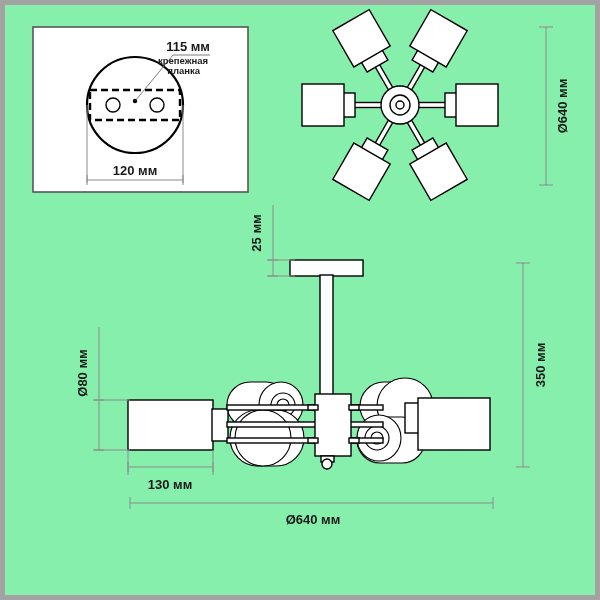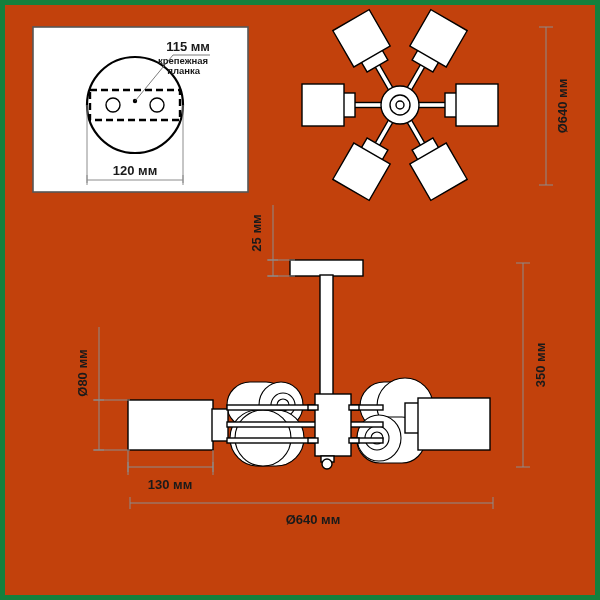--- a/index.html
+++ b/index.html
@@ -5,23 +5,23 @@
 <style>
   html, body {
     margin: 0;
     padding: 0;
     background: #ffffff;
   }
   #sheet {
     position: relative;
     width: 600px;
     height: 600px;
-    background: #c2410c;
+    background: #86efac;
     box-sizing: border-box;
-    border: 5px solid #15803d;
+    border: 5px solid #a3a3a3;
     overflow: hidden;
     font-family: "Liberation Sans", sans-serif;
   }
   #sheet-svg {
     position: absolute;
     left: 0;
     top: 0;
     width: 590px;
     height: 590px;
     display: block;

